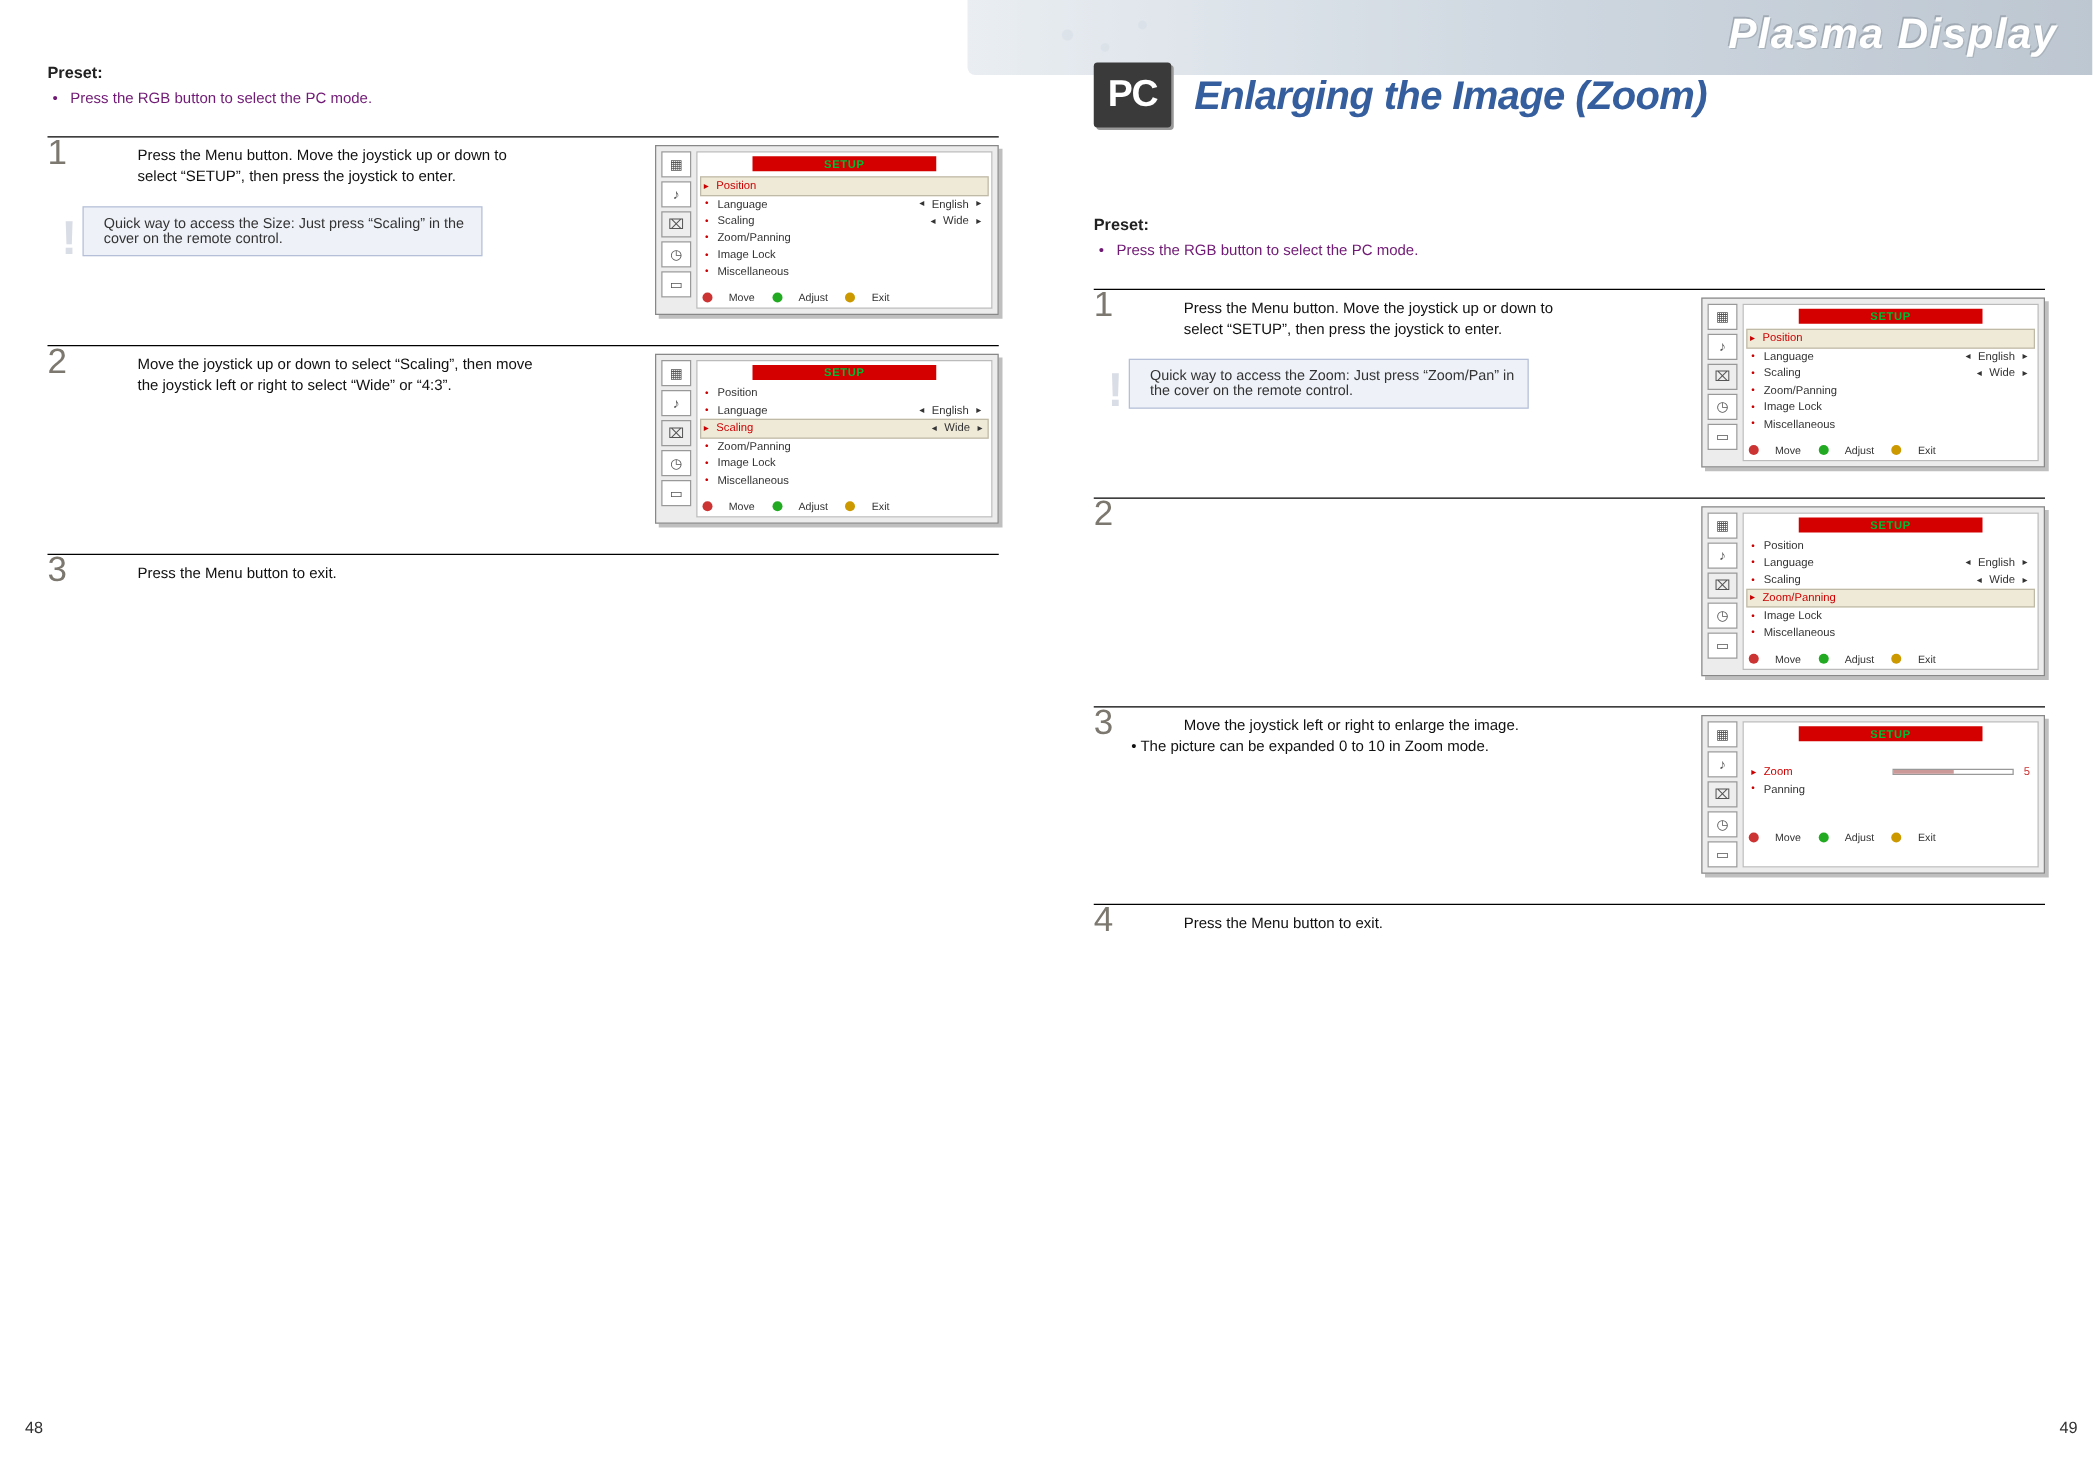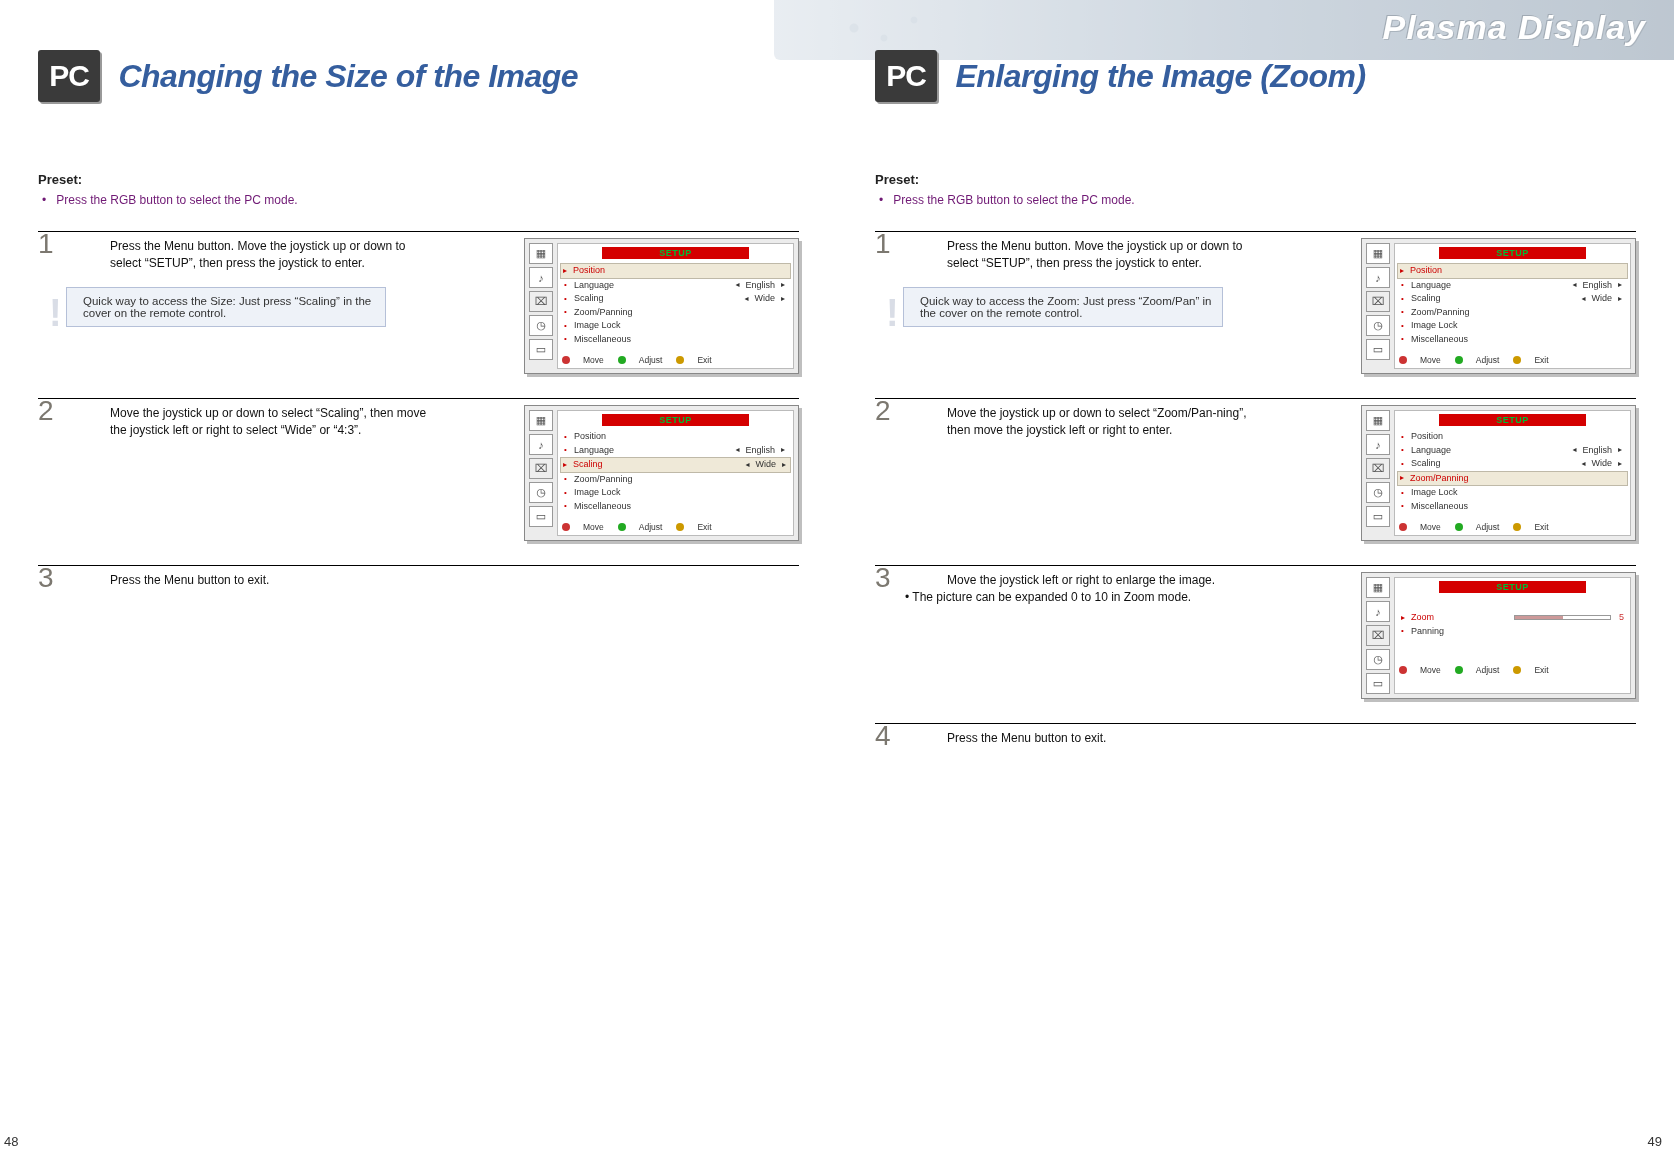--- a/index.html
+++ b/index.html
@@ -36,35 +36,31 @@
   .osd-row.selected{background:#efe9d8;border:1px solid #bfb9a8;margin:0 -2px;}
   .osd-row.selected .lbl{color:#c00;}
   .osd-row.red .lbl{color:#c00;}
   .arrow{font-size:8px;color:#333;padding:0 2px;}
   .osd-footer{display:flex;gap:14px;margin-top:6px;padding-top:3px;border-top:0;font-size:8.5px;}
   .osd-footer span{display:flex;align-items:center;gap:13px;}
   .f-ico{width:8px;height:8px;border-radius:50%;display:inline-block;}
   .slider-track{flex:1;height:5px;border:1px solid #999;background:#fff;position:relative;margin:0 4px;}
   .slider-fill{height:100%;background:#c99;width:50%;}
   .page-num{position:absolute;bottom:20px;font-size:13px;color:#333;}
-  .page.left .page-num{left:4px;margin-top:24px;}
+  .page.left .page-num{left:20px;margin-top:24px;}
   .page.right .page-num{right:12px;}
 </style>
 </head>
 <body>
 
 <div class="header-banner">
   <span class="brand">Plasma Display</span>
 </div>
 
 <div class="page left">
-  <div class="title-row">
-    <span class="pc-badge">PC</span>
-    <span class="page-title">Changing the Size of the Image</span>
-  </div>
 
   <div class="preset-label">Preset:</div>
   <div class="preset-text">Press the RGB button to select the PC mode.</div>
 
   <div class="step">
     <div class="step-num">1</div>
     <div class="step-body">
       <div class="step-text">Press the Menu button. Move the joystick up or down to select “SETUP”, then press the joystick to enter.</div>
       <div class="tip-box">
         <span class="tip-excl">!</span>
@@ -279,23 +275,20 @@
                 <span>Exit</span>
               </span>
           </div>
         </div>
       </div>
     </div>
   </div>
 
   <div class="step">
     <div class="step-num">2</div>
-    <div class="step-body">
-      <div class="step-text">Move the joystick up or down to select “Zoom/Pan-ning”, then move the joystick left or right  to enter.</div>
-    </div>
     <div class="osd">
       <div class="osd-frame">
         <div class="osd-side">
           <div class="side-ico">▦</div>
           <div class="side-ico">♪</div>
           <div class="side-ico" style="background:#eee;">⌧</div>
           <div class="side-ico">◷</div>
           <div class="side-ico">▭</div>
         </div>
         <div class="osd-main">

